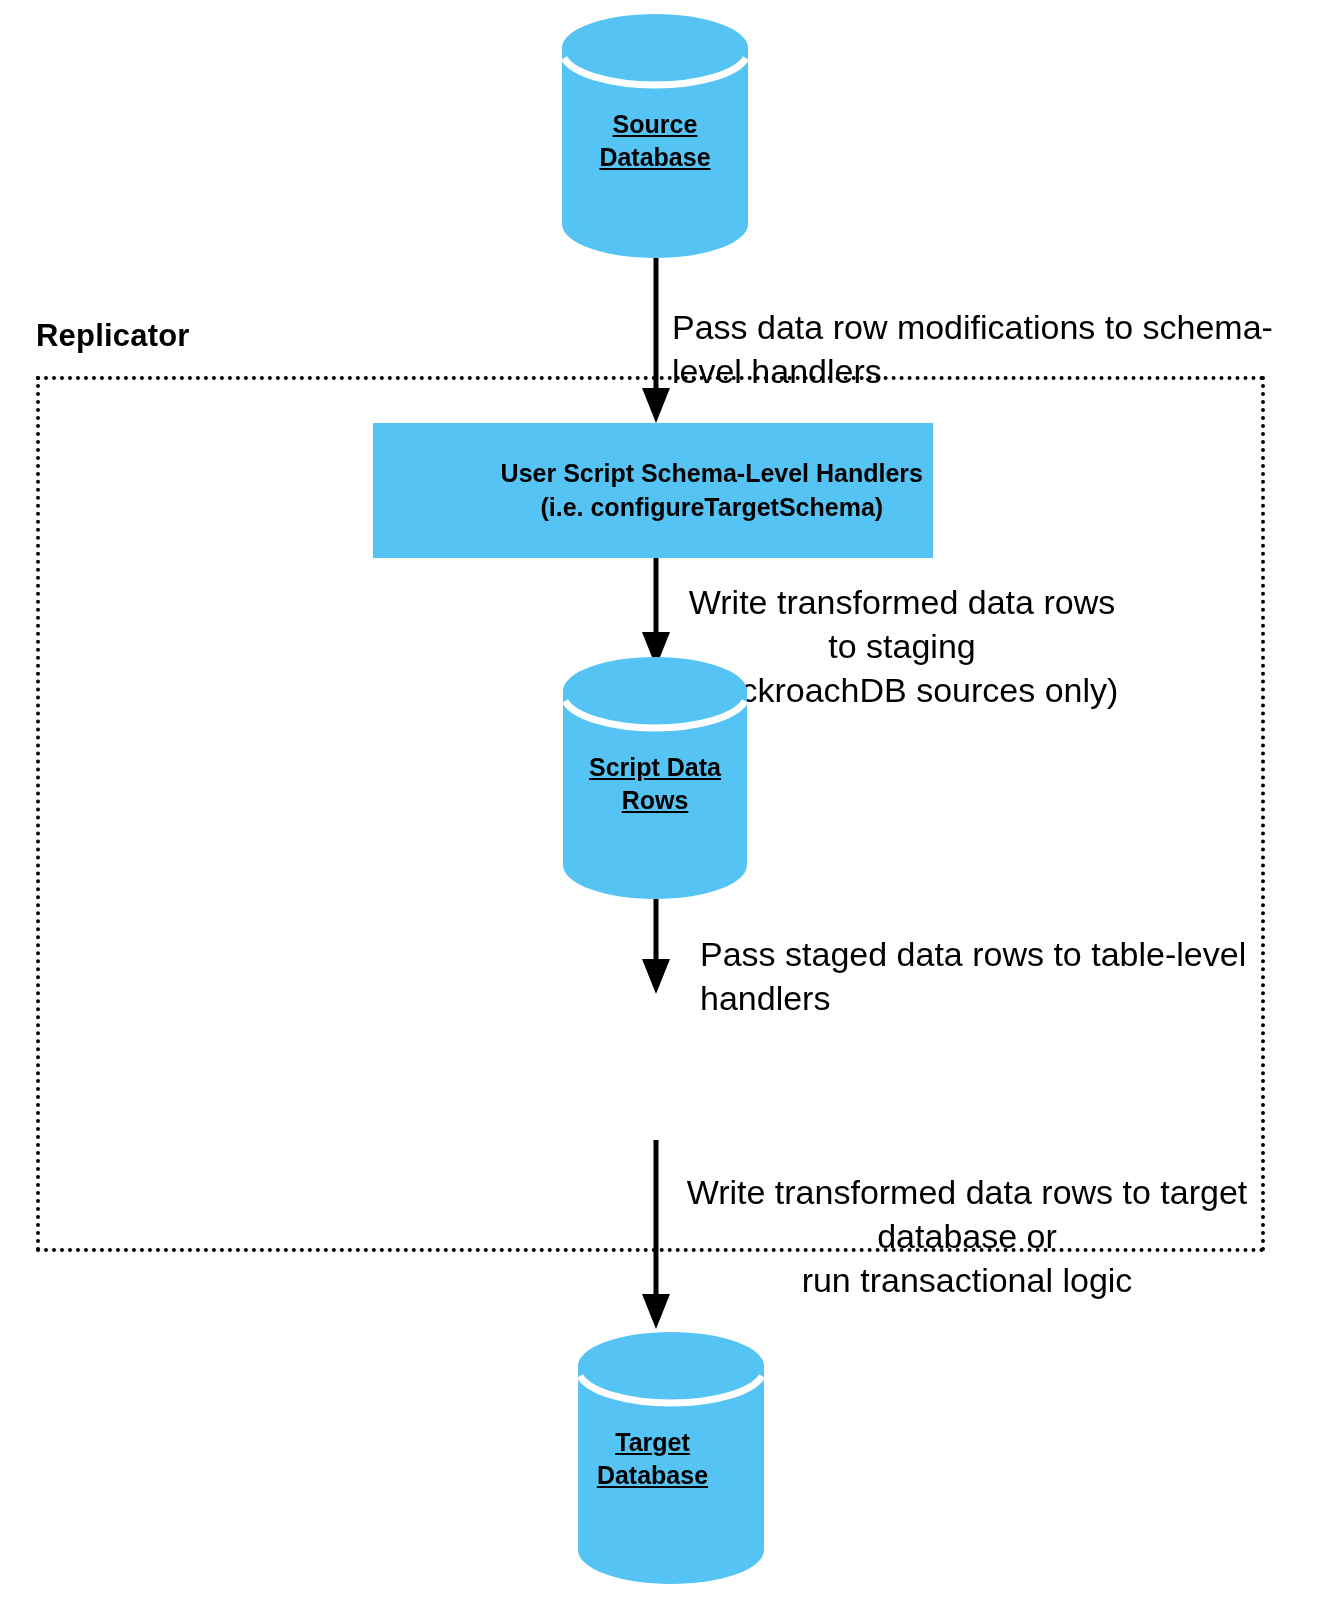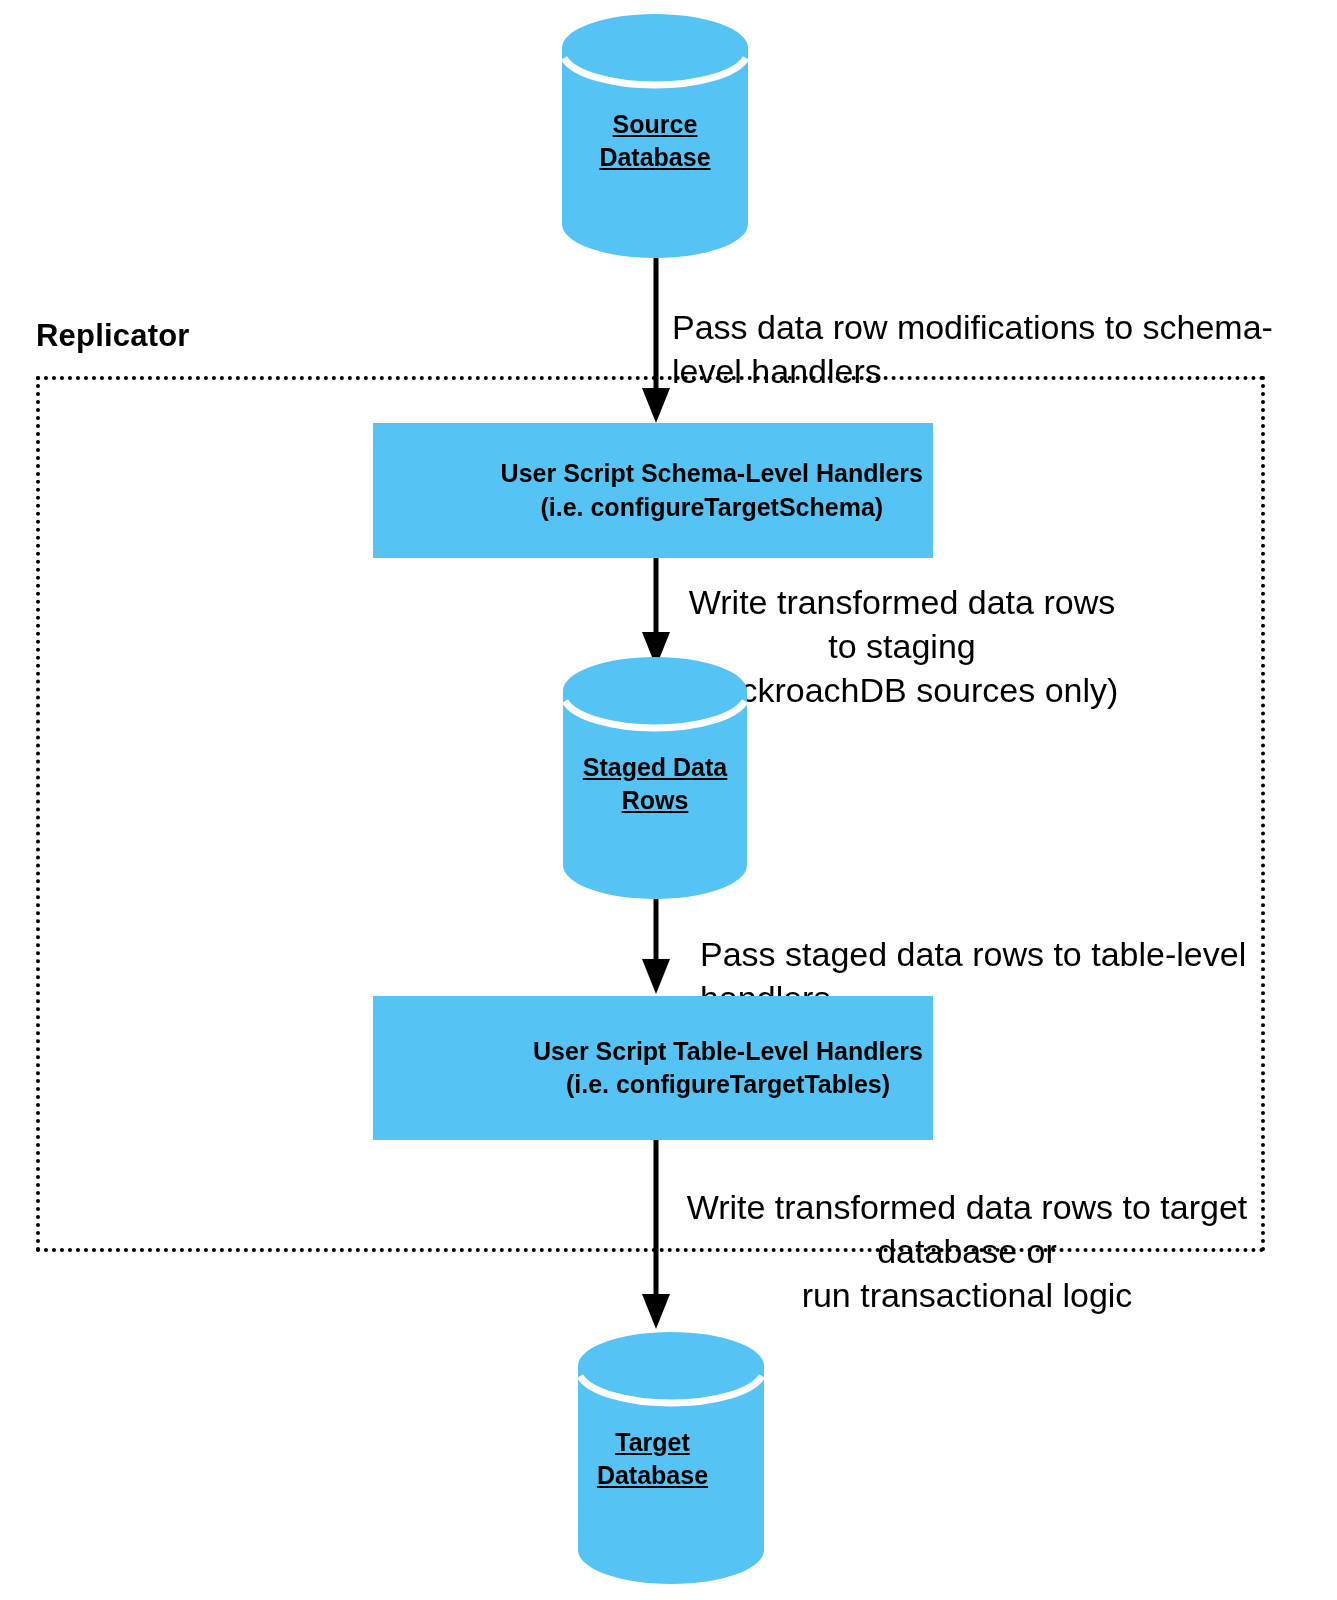--- a/index.html
+++ b/index.html
@@ -134,44 +134,40 @@
   </div>
   <div class="edge-label centered" style="left:672px; top:580px; width:460px;">Write transformed data rows to staging
 (CockroachDB sources only)</div>
 
   <div class="cylinder" style="left:563px; top:657px; width:184px; height:242px;">
     <svg width="184" height="242" viewBox="0 0 184 242" aria-hidden="true">
       <path d="M0,34 L0,208 A92,34 0 0 0 184,208 L184,34 Z" fill="#55C3F3"></path>
       <ellipse cx="92" cy="34" rx="92" ry="34" fill="#55C3F3"></ellipse>
       <path d="M2,44 A92,34 0 0 0 182,44" fill="none" stroke="#FFFFFF" stroke-width="7"></path>
     </svg>
-    <div class="cyl-label" style="top:94px;">Staged Data
+    <div class="cyl-label" style="top:94px;">Script Data
 Rows</div>
   </div>
 
   <div class="arrow" style="left:638px; top:899px; width:36px; height:96px;">
     <svg width="36" height="96" viewBox="0 0 36 96" aria-hidden="true">
       <line x1="18" y1="0" x2="18" y2="68" stroke="#000000" stroke-width="5"></line>
       <polygon points="18,95 4,60 32,60" fill="#000000"></polygon>
     </svg>
   </div>
   <div class="edge-label left-aligned" style="left:700px; top:932px; width:600px;">Pass staged data rows to table-level handlers</div>
 
-  <div class="proc-box" style="left:373px; top:996px; width:560px; height:144px;">
-    <div class="proc-label">User Script Table-Level Handlers
-(i.e. configureTargetTables)</div>
-  </div>
 
   <div class="arrow" style="left:638px; top:1140px; width:36px; height:190px;">
     <svg width="36" height="190" viewBox="0 0 36 190" aria-hidden="true">
       <line x1="18" y1="0" x2="18" y2="162" stroke="#000000" stroke-width="5"></line>
       <polygon points="18,189 4,154 32,154" fill="#000000"></polygon>
     </svg>
   </div>
-  <div class="edge-label centered" style="left:672px; top:1170px; width:590px;margin-top:15px;">Write transformed data rows to target database or
+  <div class="edge-label centered" style="left:672px; top:1170px; width:590px;">Write transformed data rows to target database or
 run transactional logic</div>
 
   <div class="cylinder" style="left:562px; top:1332px; width:165px; height:252px;padding-left:16px;">
     <svg width="186" height="252" viewBox="0 0 186 252" aria-hidden="true">
       <path d="M0,34 L0,218 A93,34 0 0 0 186,218 L186,34 Z" fill="#55C3F3"></path>
       <ellipse cx="93" cy="34" rx="93" ry="34" fill="#55C3F3"></ellipse>
       <path d="M2,44 A93,34 0 0 0 184,44" fill="none" stroke="#FFFFFF" stroke-width="7"></path>
     </svg>
     <div class="cyl-label" style="top:94px;">Target
 Database</div>

